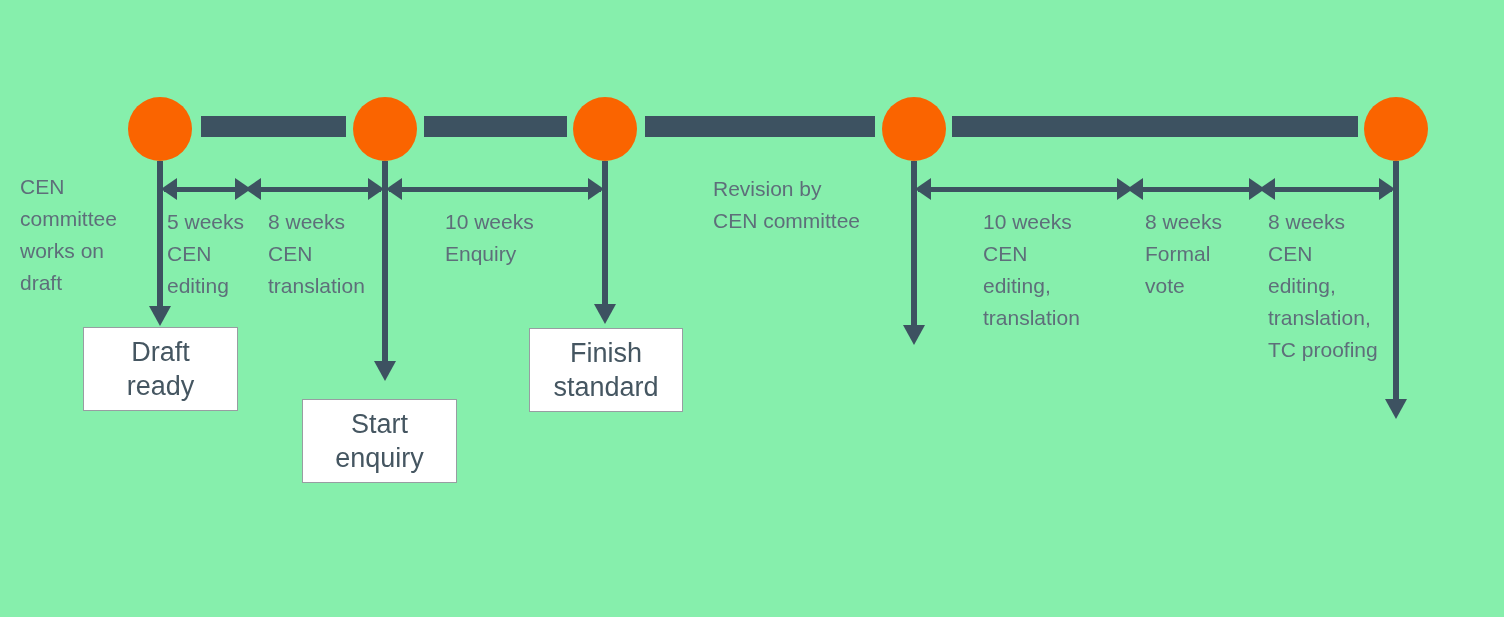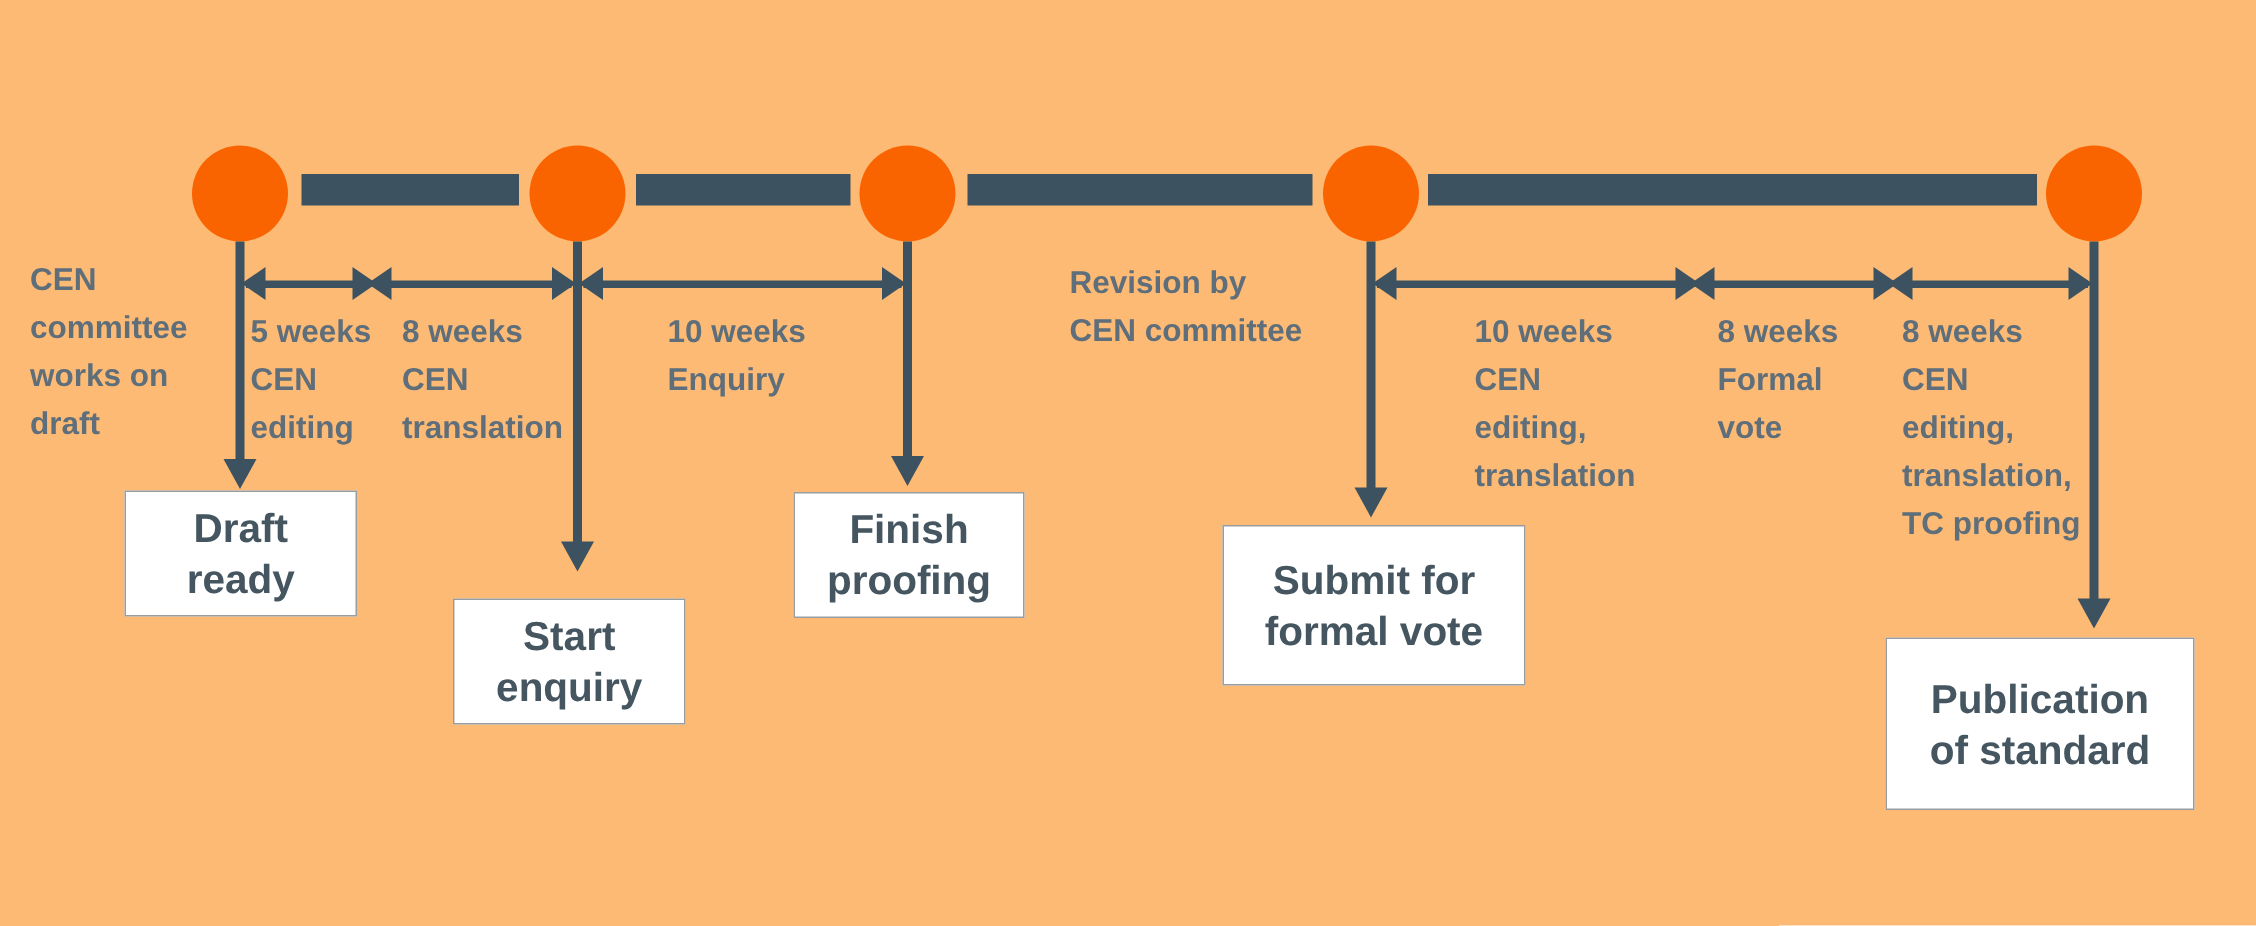--- a/index.html
+++ b/index.html
@@ -1,22 +1,21 @@
 <!DOCTYPE html>
 <html style="--orange: #FA6400; --slate: #3D5261; --gray_text: #5E6E7A; --box_text: #455661; --box_border: #989DA2;"><head>
 <meta charset="utf-8">
 <style>
   html,body{margin:0;padding:0;background:#ffffff;}
   .canvas{
     position:relative;
     width:1504px;height:617px;
-    background:#fdba74;
+    background:#86efac;
     font-family:"Liberation Sans","DejaVu Sans",sans-serif;
     overflow:hidden;
-    font-weight:bold;
   }
   .dot{
     position:absolute;width:64px;height:64px;border-radius:50%;
     background:var(--orange,#FA6400);
   }
   .bar{
     position:absolute;top:116px;height:21px;
     background:var(--slate,#3D5261);
   }
   .vshaft{
@@ -138,19 +137,15 @@
 CEN
 editing,
 translation,
 TC proofing</div>
 
   <div class="mbox" style="left:83px;top:327px;width:153px;height:82px">Draft
 ready</div>
   <div class="mbox" style="left:302px;top:399px;width:153px;height:82px">Start
 enquiry</div>
   <div class="mbox" style="left:529px;top:328px;width:152px;height:82px">Finish
-proofing</div>
-  <div class="mbox" style="left:815px;top:350px;width:200px;height:105px">Submit for
-formal vote</div>
-  <div class="mbox" style="left:1257px;top:425px;width:204px;height:113px">Publication
-of standard</div>
+standard</div>
 
 </div>
 
 </body></html>

